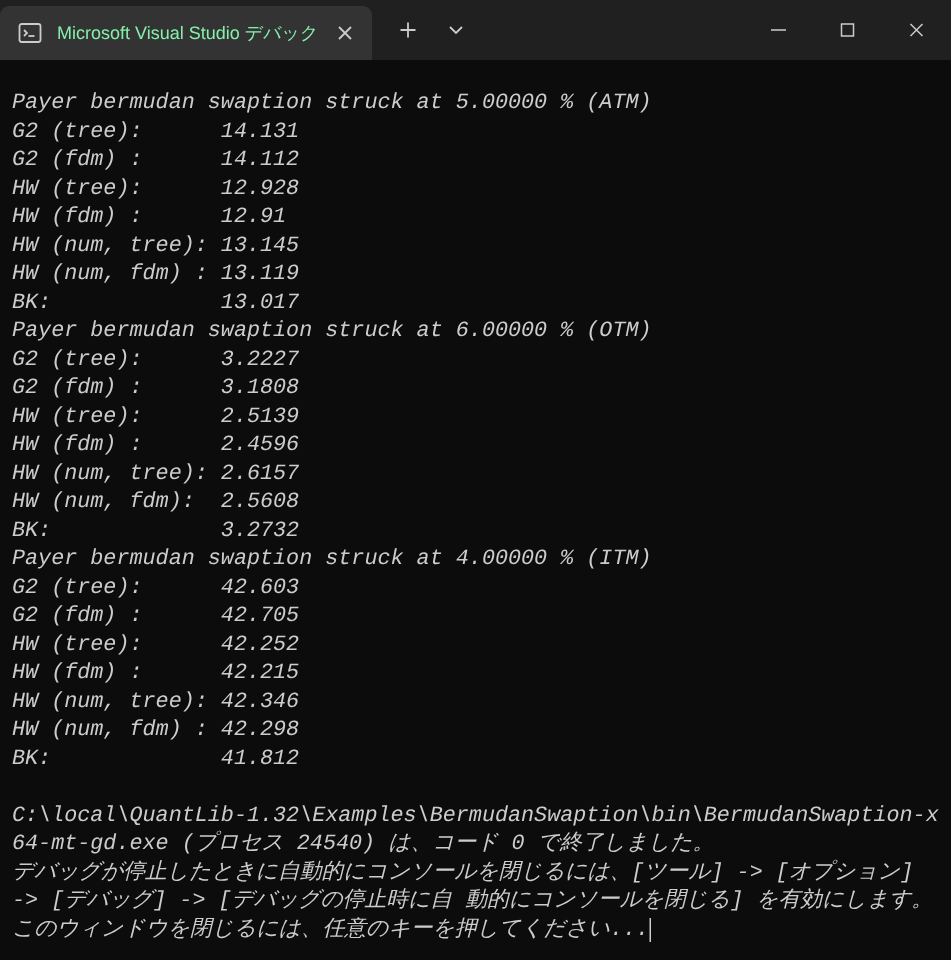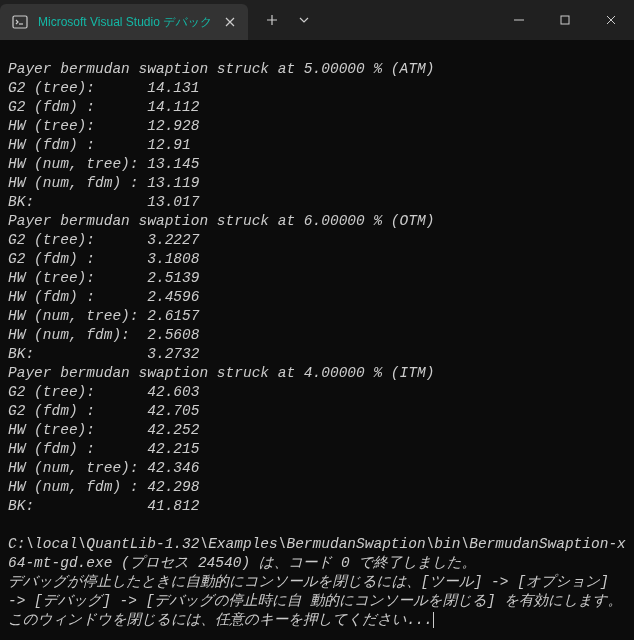--- a/index.html
+++ b/index.html
@@ -28,21 +28,21 @@
       margin-top: 4px;
     }
     .tab-icon {
       width: 16px;
       height: 16px;
       display: flex;
       align-items: center;
       justify-content: center;
     }
     .tab-title {
-      color: #14b8a6;
+      color: #86efac;
       font-size: 12px;
       white-space: nowrap;
       overflow: hidden;
       text-overflow: ellipsis;
       flex: 1;
     }
     .tab-close {
       width: 16px;
       height: 16px;
       display: flex;

